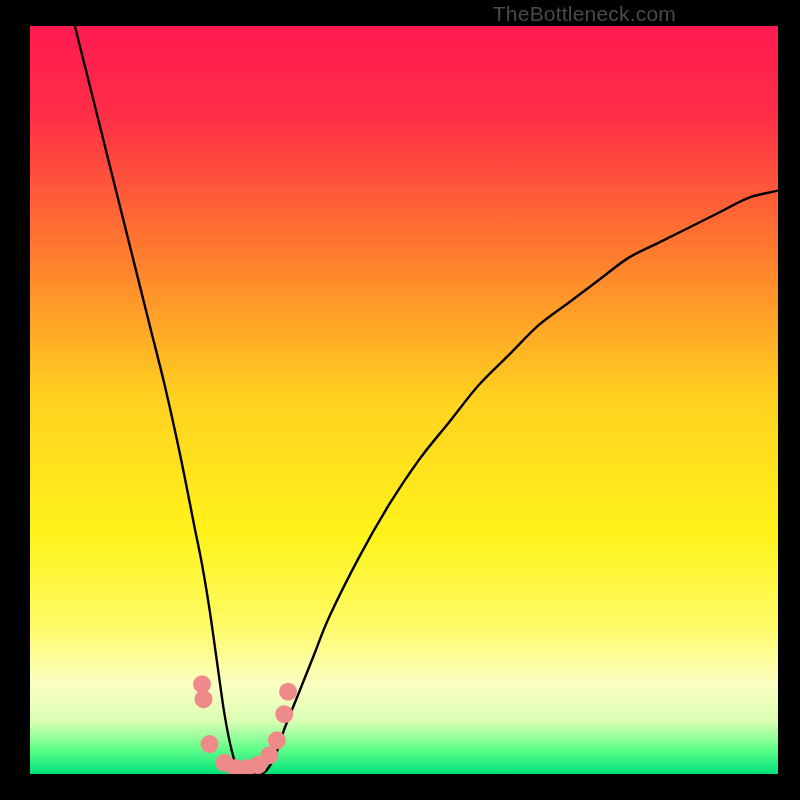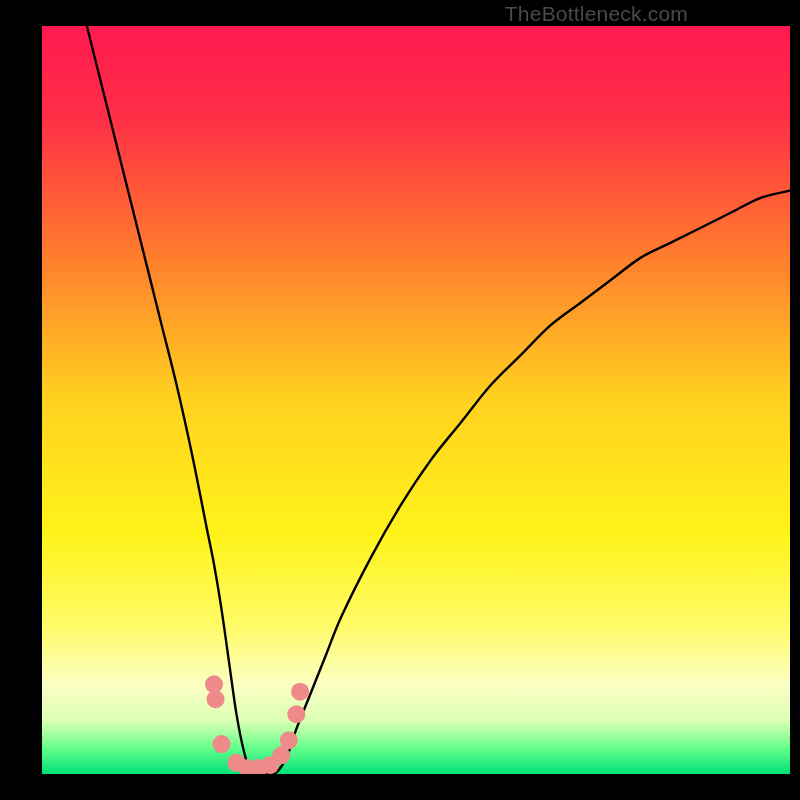--- a/index.html
+++ b/index.html
@@ -5,21 +5,21 @@
   html, body {
     margin: 0;
     padding: 0;
     width: 800px;
     height: 800px;
     background: #000;
     font-family: Arial, Helvetica, sans-serif;
   }
   .frame {
     position: absolute;
-    left: 16px;
+    left: 4px;
     top: 0;
     width: 680px;
     height: 800px;
     background: #000;
   }
   .plot {
     position: absolute;
     left: 26px;
     top: 26px;
     width: 748px;

